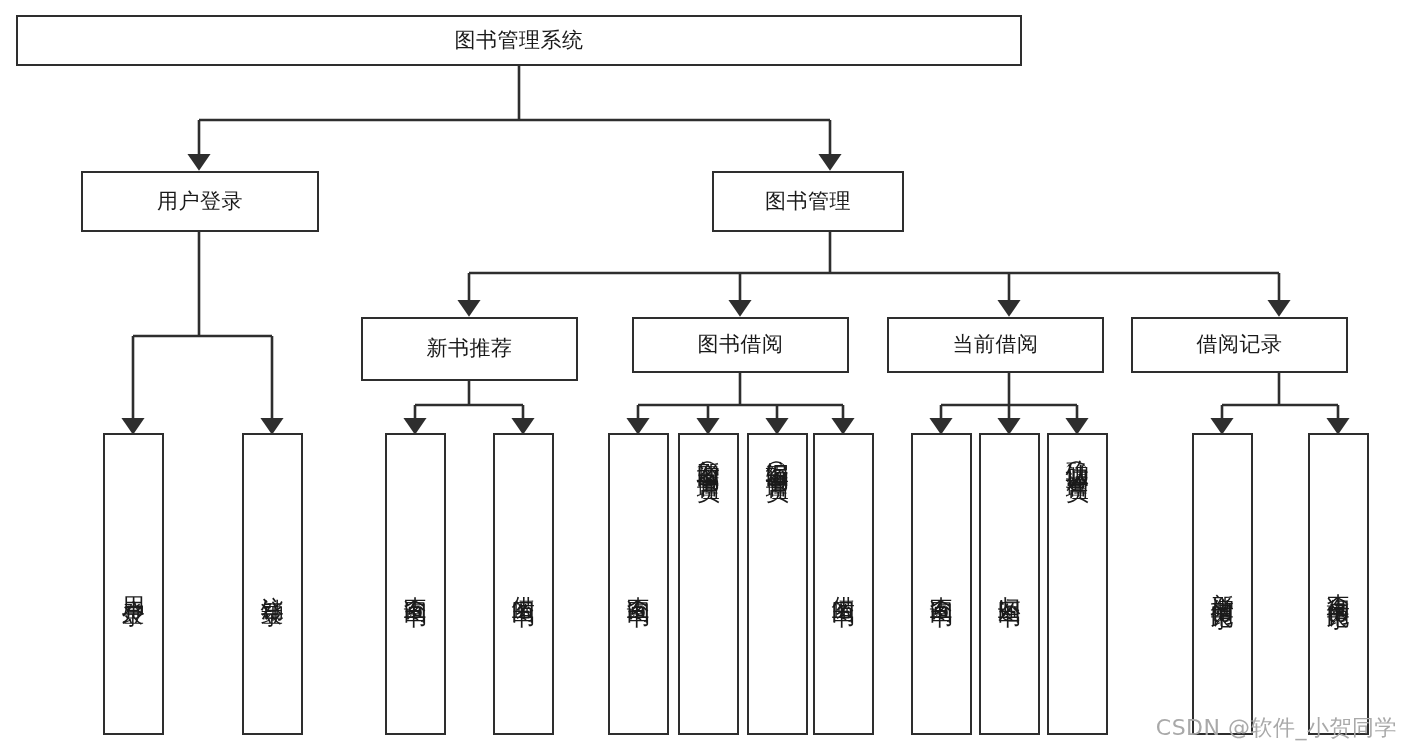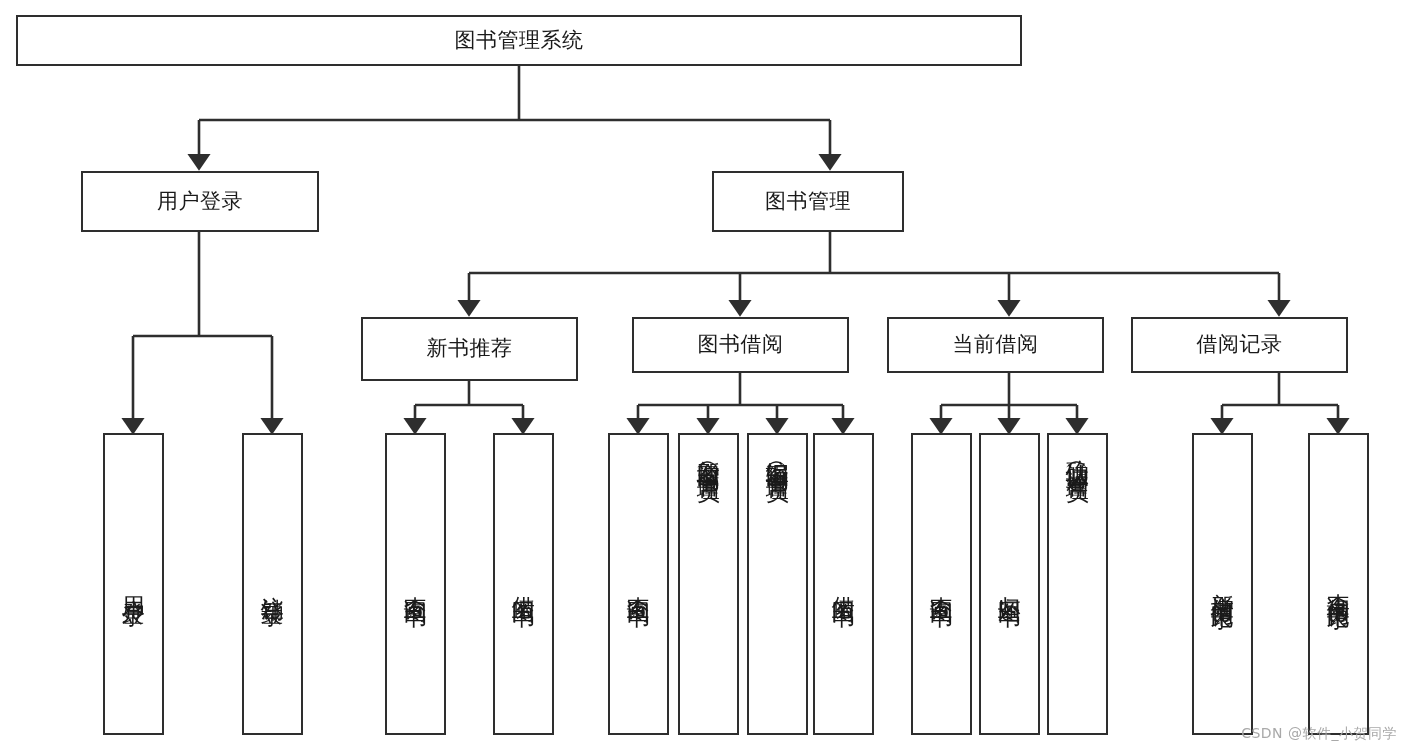--- a/index.html
+++ b/index.html
@@ -55,21 +55,21 @@
     white-space: nowrap;
   }
   .node.v.centerv {
     align-items: center;
     padding-top: 0;
   }
   #watermark {
     position: absolute;
     right: 8px;
     bottom: 4px;
-    font-size: 14px;
+    font-size: 22px;
     color: #a9a9a9;
     letter-spacing: 0.5px;
     white-space: nowrap;
   }
 </style>
 </head>
 <body>
 
 <div id="canvas">
 

